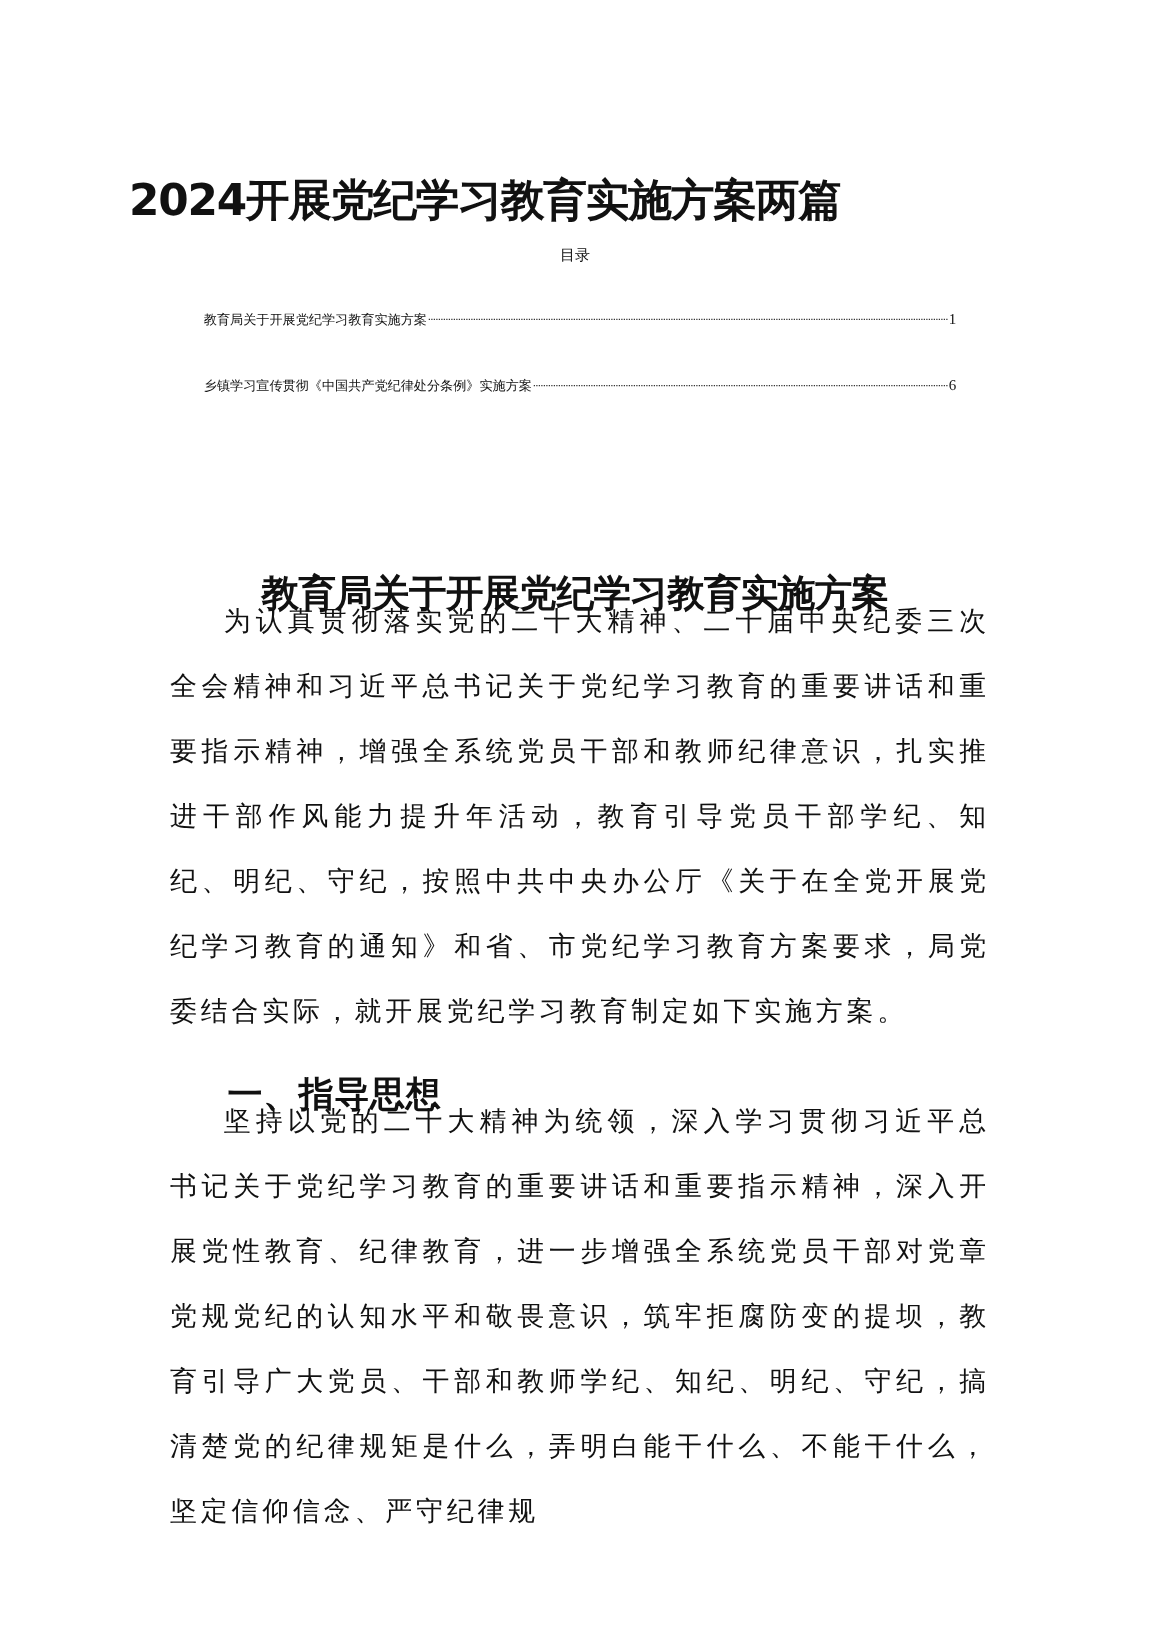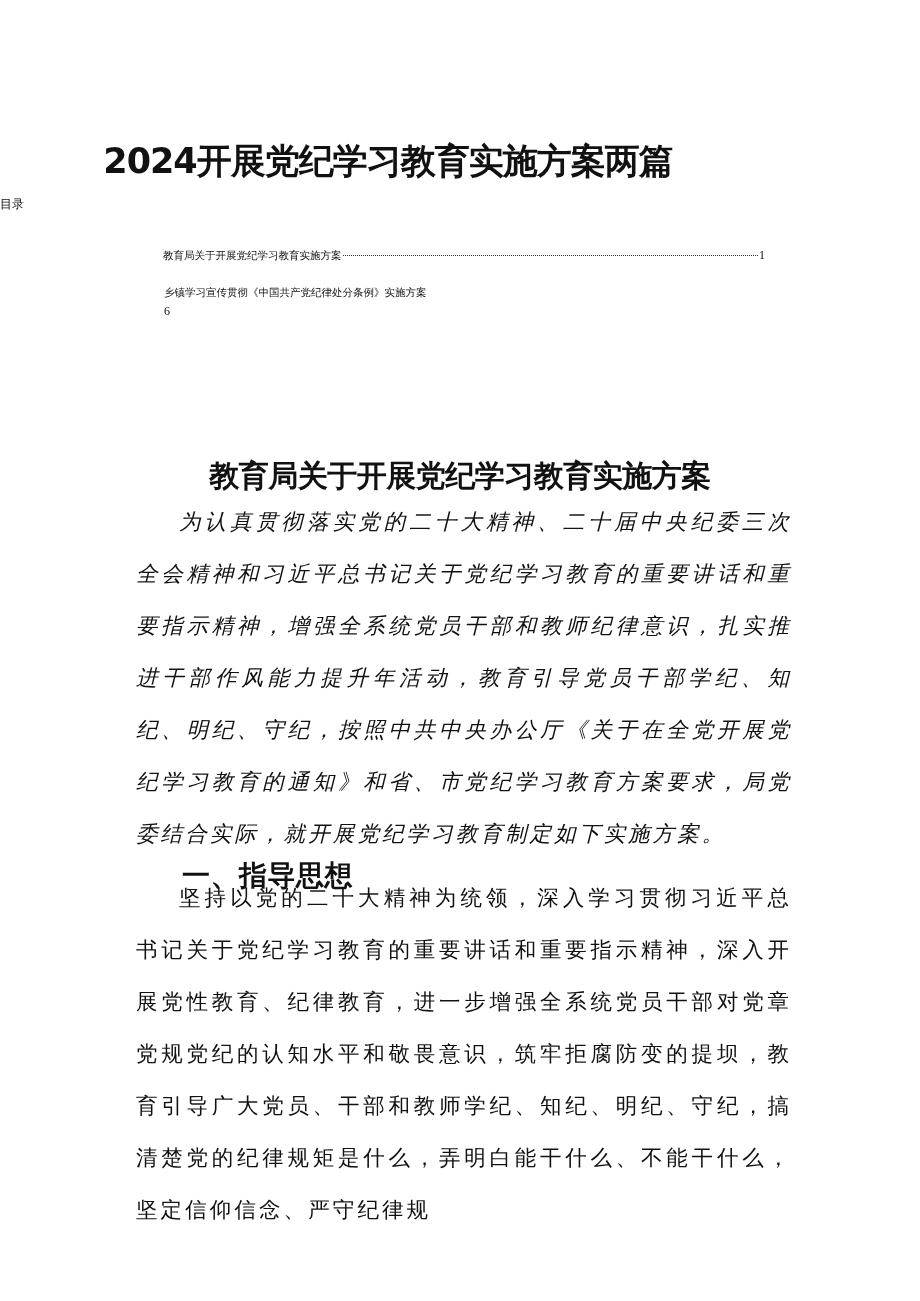--- a/index.html
+++ b/index.html
@@ -24,20 +24,21 @@
       font-size: 35px;
       line-height: 50px;
       letter-spacing: -1px;
       font-family: "DejaVu Sans", sans-serif;
     }
     .toc-heading {
       position: absolute;
       top: 194px;
       left: 0;
       width: 920px;
+      text-align: center;
       font-size: 12px;
       line-height: 20px;
     }
     .toc-row {
       position: absolute;
       left: 163px;
       width: 602px;
       display: flex;
       align-items: baseline;
       font-size: 10.5px;
@@ -51,21 +52,21 @@
       margin: 0 1px;
       border-bottom: 1px dotted #333;
       transform: translateY(-3px);
     }
     .toc-row .toc-page {
       flex: 0 0 auto;
       font-family: "Liberation Serif", serif;
       font-size: 12px;
     }
     .toc-row-1 { top: 246px; }
-    .toc-row-2 { top: 283px; flex-direction: column; }
+    .toc-row-2 { top: 299px; }
     .section-title {
       position: absolute;
       top: 428px;
       left: 0;
       width: 920px;
       text-align: center;
       font-size: 30px;
       line-height: 46px;
       letter-spacing: -0.5px;
     }
@@ -74,21 +75,21 @@
       left: 136px;
       width: 656px;
       font-family: "DejaVu Serif", "Liberation Serif", serif;
       font-size: 21.5px;
       line-height: 52px;
       letter-spacing: 3.1px;
       text-indent: 2em;
       text-align: justify;
       margin: 0;
     }
-    .para-1 { top: 496px; font-style: italic; }
+    .para-1 { top: 472px; }
     .para-2 { top: 872px; }
     .subheading {
       position: absolute;
       top: 828px;
       left: 182px;
       font-size: 28px;
       line-height: 40px;
       letter-spacing: 0.5px;
     }
   </style>

